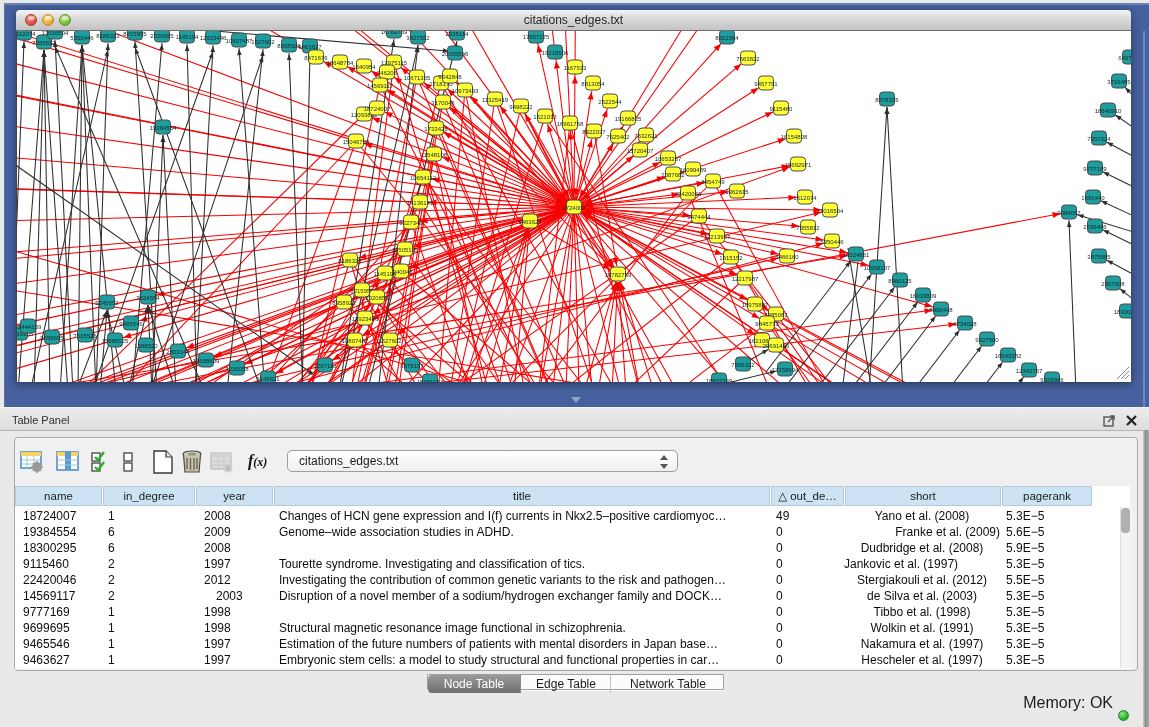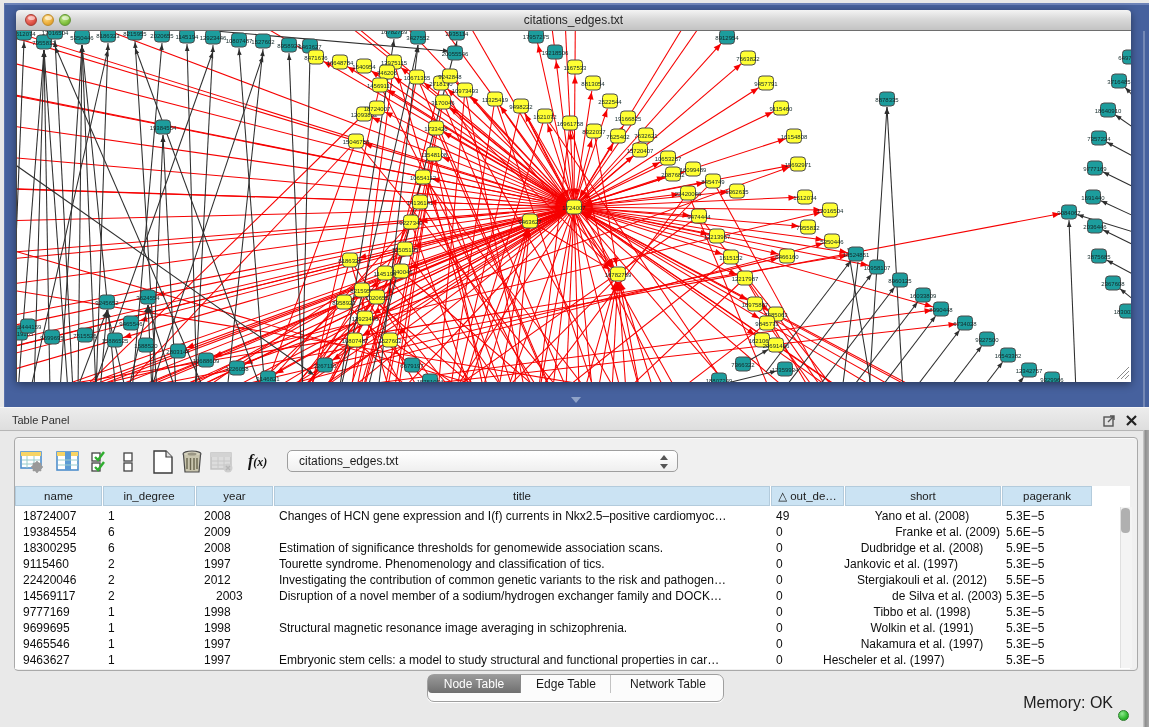--- a/index.html
+++ b/index.html
@@ -21,21 +21,21 @@
 #card{left:14px;top:437px;width:1124px;height:234px;background:#f0f0f0;border:1px solid #a9a9a9;border-radius:4px;box-shadow:inset 0 1px 0 #fbfbfb}
 .icon{position:absolute;top:450px}
 #combo{left:287px;top:450px;width:391px;height:22px;background:linear-gradient(#ffffff,#efefef);border:1px solid #9e9e9e;border-radius:5px;font-size:12px;color:#1c1c1c;line-height:20px;padding-left:11px}
 #tablewrap{left:15px;top:486px;width:1115px;height:183px;background:#fff}
 .th{position:absolute;top:486px;height:20px;background:#cbe3f3;border:1px solid #b3cbdc;font-size:11.5px;color:#1c1c1c;text-align:center;line-height:19px}
 .tr{position:absolute;left:15px;width:1107px;height:16px;font-size:12px;color:#0d0d0d}
 .tr span{position:absolute;top:0;white-space:nowrap;line-height:16px}
 #sbar{left:1121px;top:508px;width:9px;height:25px;background:#b0b0b0;border-radius:4px}
 #sbtrack{left:1119.5px;top:507px;width:12px;height:161px;background:#f4f4f4;border-left:1px solid #e0e0e0}
 
-#tabs{left:427px;top:674px;width:297px;height:28px;border:1px solid #9f9f9f;border-radius:7px;background:#fcfcfc;font-size:12px;color:#1a1a1a;box-shadow:0 1px 0 #fff}
+#tabs{left:427px;top:674px;width:297px;height:16px;border:1px solid #9f9f9f;border-radius:1px;background:#fcfcfc;font-size:12px;color:#1a1a1a;box-shadow:0 1px 0 #fff}
 #tabs .seg{position:absolute;top:0;height:18px;line-height:18px;text-align:center}
 #seg1{left:0;width:93px;background:linear-gradient(#9a9a9a,#6f6f6f);color:#fff;border-radius:4px 0 0 4px;border-right:1px solid #888}
 #seg2{left:94px;width:89px;border-right:1px solid #c3c3c3}
 #seg3{left:184px;width:112px}
 #mem{right:36px;top:694px;font-size:16px;color:#1d1d1d}
 #memdot{left:1118px;top:710px;width:11px;height:11px;border-radius:50%;background:radial-gradient(circle at 35% 30%,#8ee88e,#2eb82e 60%,#1d8f1d);border:1px solid #2b7c2b}
 #rstrip{left:1143px;top:430px;width:6px;height:297px;background:linear-gradient(90deg,#cfcfcf,#8f8f8f 40%,#aaaaaa)}
 </style></head>
 <body>
 <div id="mdi" class="abs">
@@ -870,92 +870,93 @@
     <span style="left:189px">2008</span>
     <span style="left:264px">Changes of HCN gene expression and I(f) currents in Nkx2.5–positive cardiomyoc…</span>
     <span style="left:761px">49</span>
     <span style="left:829px;width:156px;text-align:center">Yano et al. (2008)</span>
     <span style="left:991px">5.3E−5</span>
   </div>
 <div class="tr" style="top:524px">
 <span style="left:8px">19384554</span>
     <span style="left:93px">6</span>
     <span style="left:189px">2009</span>
+    <span style="left:264px">Genome–wide association studies in ADHD.</span>
     <span style="left:761px">0</span>
     <span style="left:829px;width:156px;text-align:right">Franke et al. (2009)</span>
     <span style="left:991px">5.6E−5</span>
   </div>
 <div class="tr" style="top:540px">
 <span style="left:8px">18300295</span>
     <span style="left:93px">6</span>
     <span style="left:189px">2008</span>
-    <span style="left:264px">Estimation of significance thresholds for genomewide association scans.</span>
     <span style="left:761px">0</span>
     <span style="left:829px;width:156px;text-align:center">Dudbridge et al. (2008)</span>
     <span style="left:991px">5.9E−5</span>
   </div>
 <div class="tr" style="top:556px">
 <span style="left:8px">9115460</span>
     <span style="left:93px">2</span>
     <span style="left:189px">1997</span>
-    <span style="left:264px">Tourette syndrome. Phenomenology and classification of tics.</span>
+    <span style="left:264px">Tourette syndrome. Investigating and classification of tics.</span>
     <span style="left:761px">0</span>
     <span style="left:829px;width:156px;text-align:left">Jankovic et al. (1997)</span>
     <span style="left:991px">5.3E−5</span>
   </div>
 <div class="tr" style="top:572px">
 <span style="left:8px">22420046</span>
     <span style="left:93px">2</span>
     <span style="left:189px">2012</span>
     <span style="left:264px">Investigating the contribution of common genetic variants to the risk and pathogen…</span>
     <span style="left:761px">0</span>
     <span style="left:829px;width:156px;text-align:center">Stergiakouli et al. (2012)</span>
     <span style="left:991px">5.5E−5</span>
   </div>
 <div class="tr" style="top:588px">
 <span style="left:8px">14569117</span>
     <span style="left:93px">2</span>
     <span style="left:201px">2003</span>
     <span style="left:264px">Disruption of a novel member of a sodium/hydrogen exchanger family and DOCK…</span>
     <span style="left:761px">0</span>
-    <span style="left:877px;width:156px;">de Silva et al. (2003)</span>
+    <span style="left:829px;width:156px;text-align:center">de Silva et al. (2003)</span>
     <span style="left:991px">5.3E−5</span>
   </div>
 <div class="tr" style="top:604px">
 <span style="left:8px">9777169</span>
     <span style="left:93px">1</span>
     <span style="left:189px">1998</span>
     <span style="left:761px">0</span>
     <span style="left:829px;width:156px;text-align:center">Tibbo et al. (1998)</span>
     <span style="left:991px">5.3E−5</span>
   </div>
 <div class="tr" style="top:620px">
 <span style="left:8px">9699695</span>
     <span style="left:93px">1</span>
     <span style="left:189px">1998</span>
-    <span style="left:264px">Structural magnetic resonance image averaging in schizophrenia.</span>
+    <span style="left:264px">Structural magnetic resonance image functional in schizophrenia.</span>
     <span style="left:761px">0</span>
     <span style="left:829px;width:156px;text-align:center">Wolkin et al. (1991)</span>
     <span style="left:991px">5.3E−5</span>
   </div>
 <div class="tr" style="top:636px">
 <span style="left:8px">9465546</span>
     <span style="left:93px">1</span>
     <span style="left:189px">1997</span>
+    <span style="left:264px">Estimation of the future numbers of patients with mental disorders in Japan base…</span>
     <span style="left:761px">0</span>
     <span style="left:829px;width:156px;text-align:center">Nakamura et al. (1997)</span>
     <span style="left:991px">5.3E−5</span>
   </div>
 <div class="tr" style="top:652px">
 <span style="left:8px">9463627</span>
     <span style="left:93px">1</span>
     <span style="left:189px">1997</span>
     <span style="left:264px">Embryonic stem cells: a model to study structural and functional properties in car…</span>
     <span style="left:761px">0</span>
-    <span style="left:808px;width:156px;">Hescheler et al. (1997)</span>
+    <span style="left:829px;width:156px;text-align:center">Hescheler et al. (1997)</span>
     <span style="left:991px">5.3E−5</span>
   </div>
 <div id="sbtrack" class="abs"></div>
 <div id="sbar" class="abs"></div>
 <div id="tabs" class="abs">
     <div id="seg1" class="seg">Node Table</div>
     <div id="seg2" class="seg">Edge Table</div>
     <div id="seg3" class="seg">Network Table</div>
   </div>
 <div id="mem" class="abs">Memory: OK</div>

